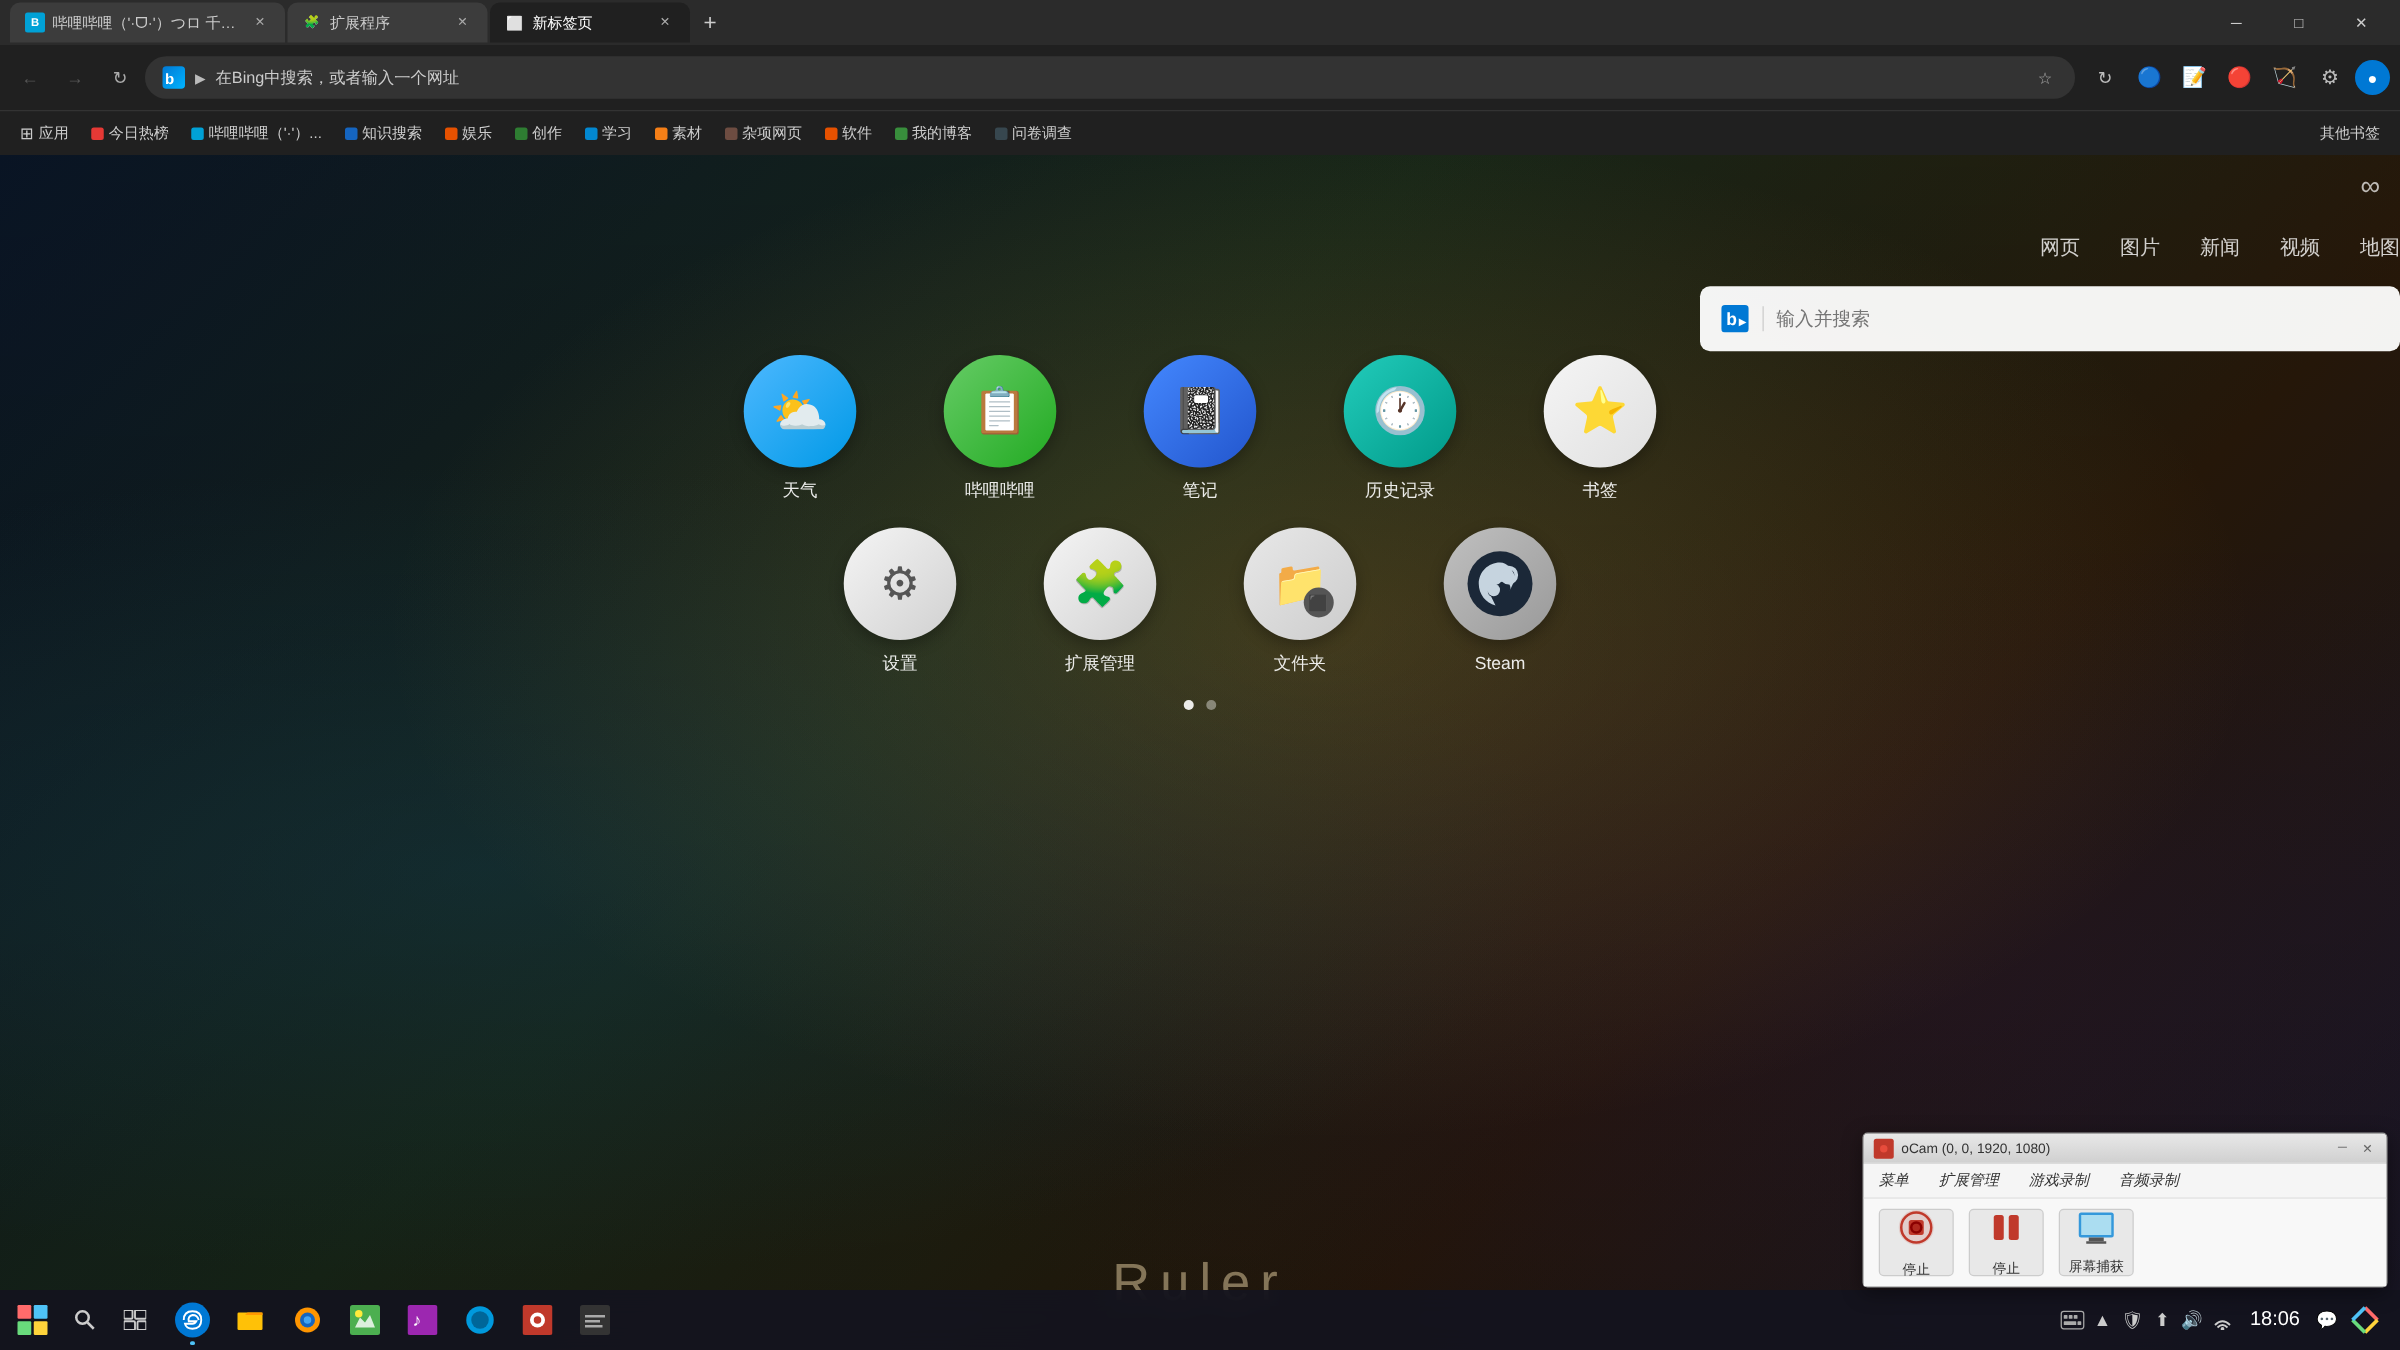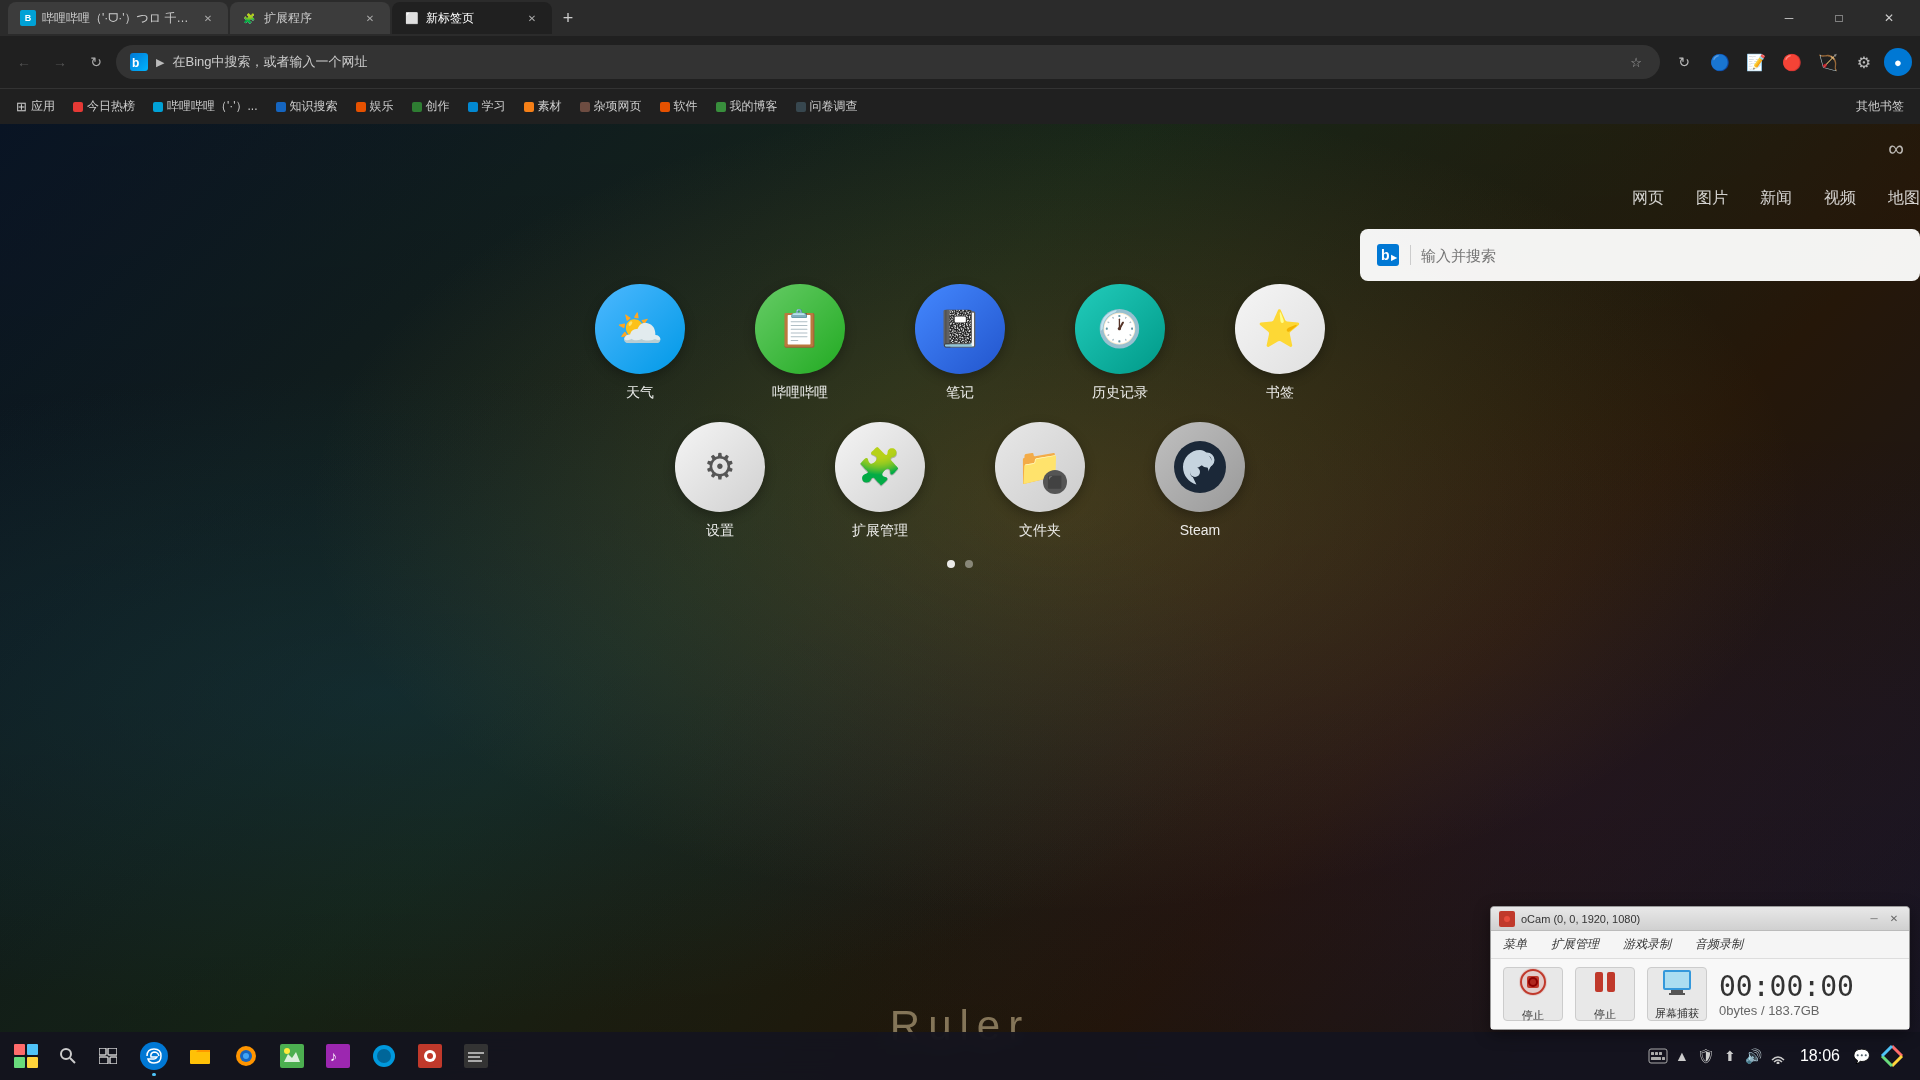--- a/index.html
+++ b/index.html
@@ -876,24 +876,20 @@
         <svg width="32" height="28" viewBox="0 0 32 28">
           <rect x="2" y="2" width="28" height="20" rx="2" fill="#3498db"></rect>
           <rect x="4" y="4" width="24" height="16" fill="#87ceeb"></rect>
           <rect x="4" y="4" width="24" height="16" fill="white" opacity="0.3"></rect>
           <rect x="10" y="22" width="12" height="3" fill="#555"></rect>
           <rect x="8" y="25" width="16" height="2" fill="#555"></rect>
         </svg>
       </div>
       <span class="ocam-btn-label">屏幕捕获</span>
     </div>
-    <div class="ocam-info">
-      <div class="ocam-time">00:00:00</div>
-      <div class="ocam-size">0bytes / 183.7GB</div>
-    </div>
   </div>
 </div>
 
 <div class="taskbar">
 
   <div class="taskbar-start">
     <div class="win-start-icon">
       <div class="win-tile"></div>
       <div class="win-tile"></div>
       <div class="win-tile"></div>

